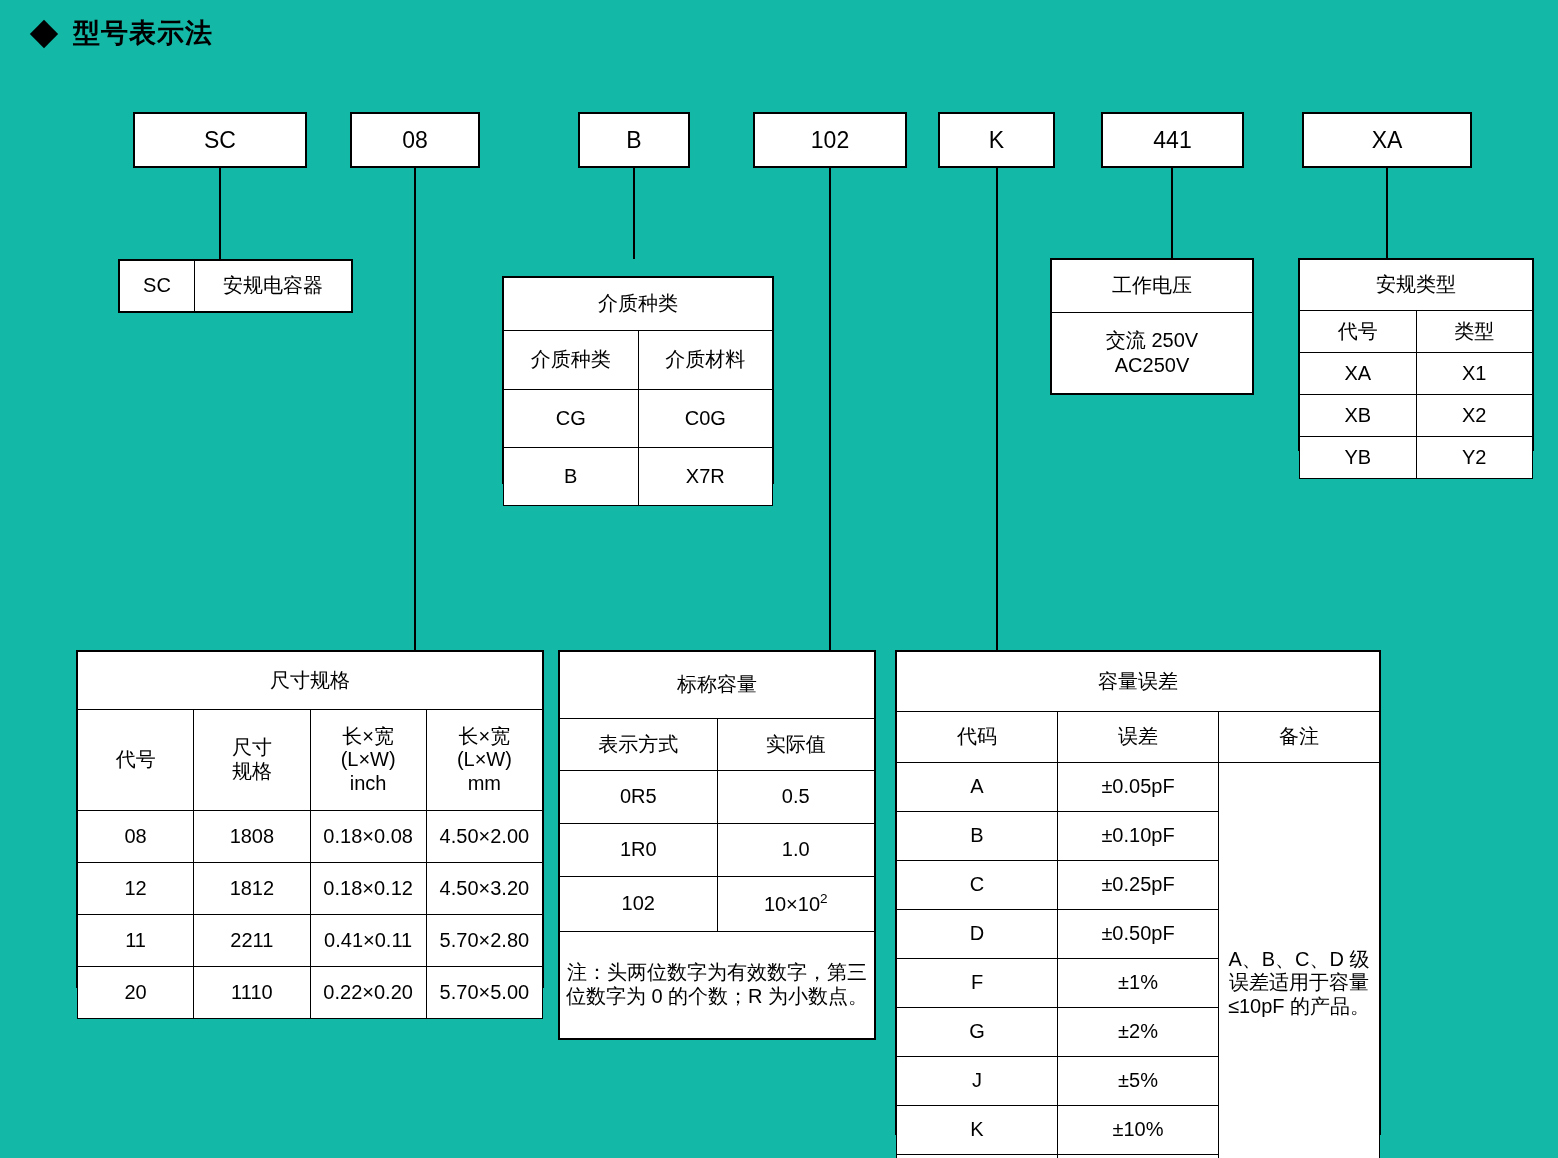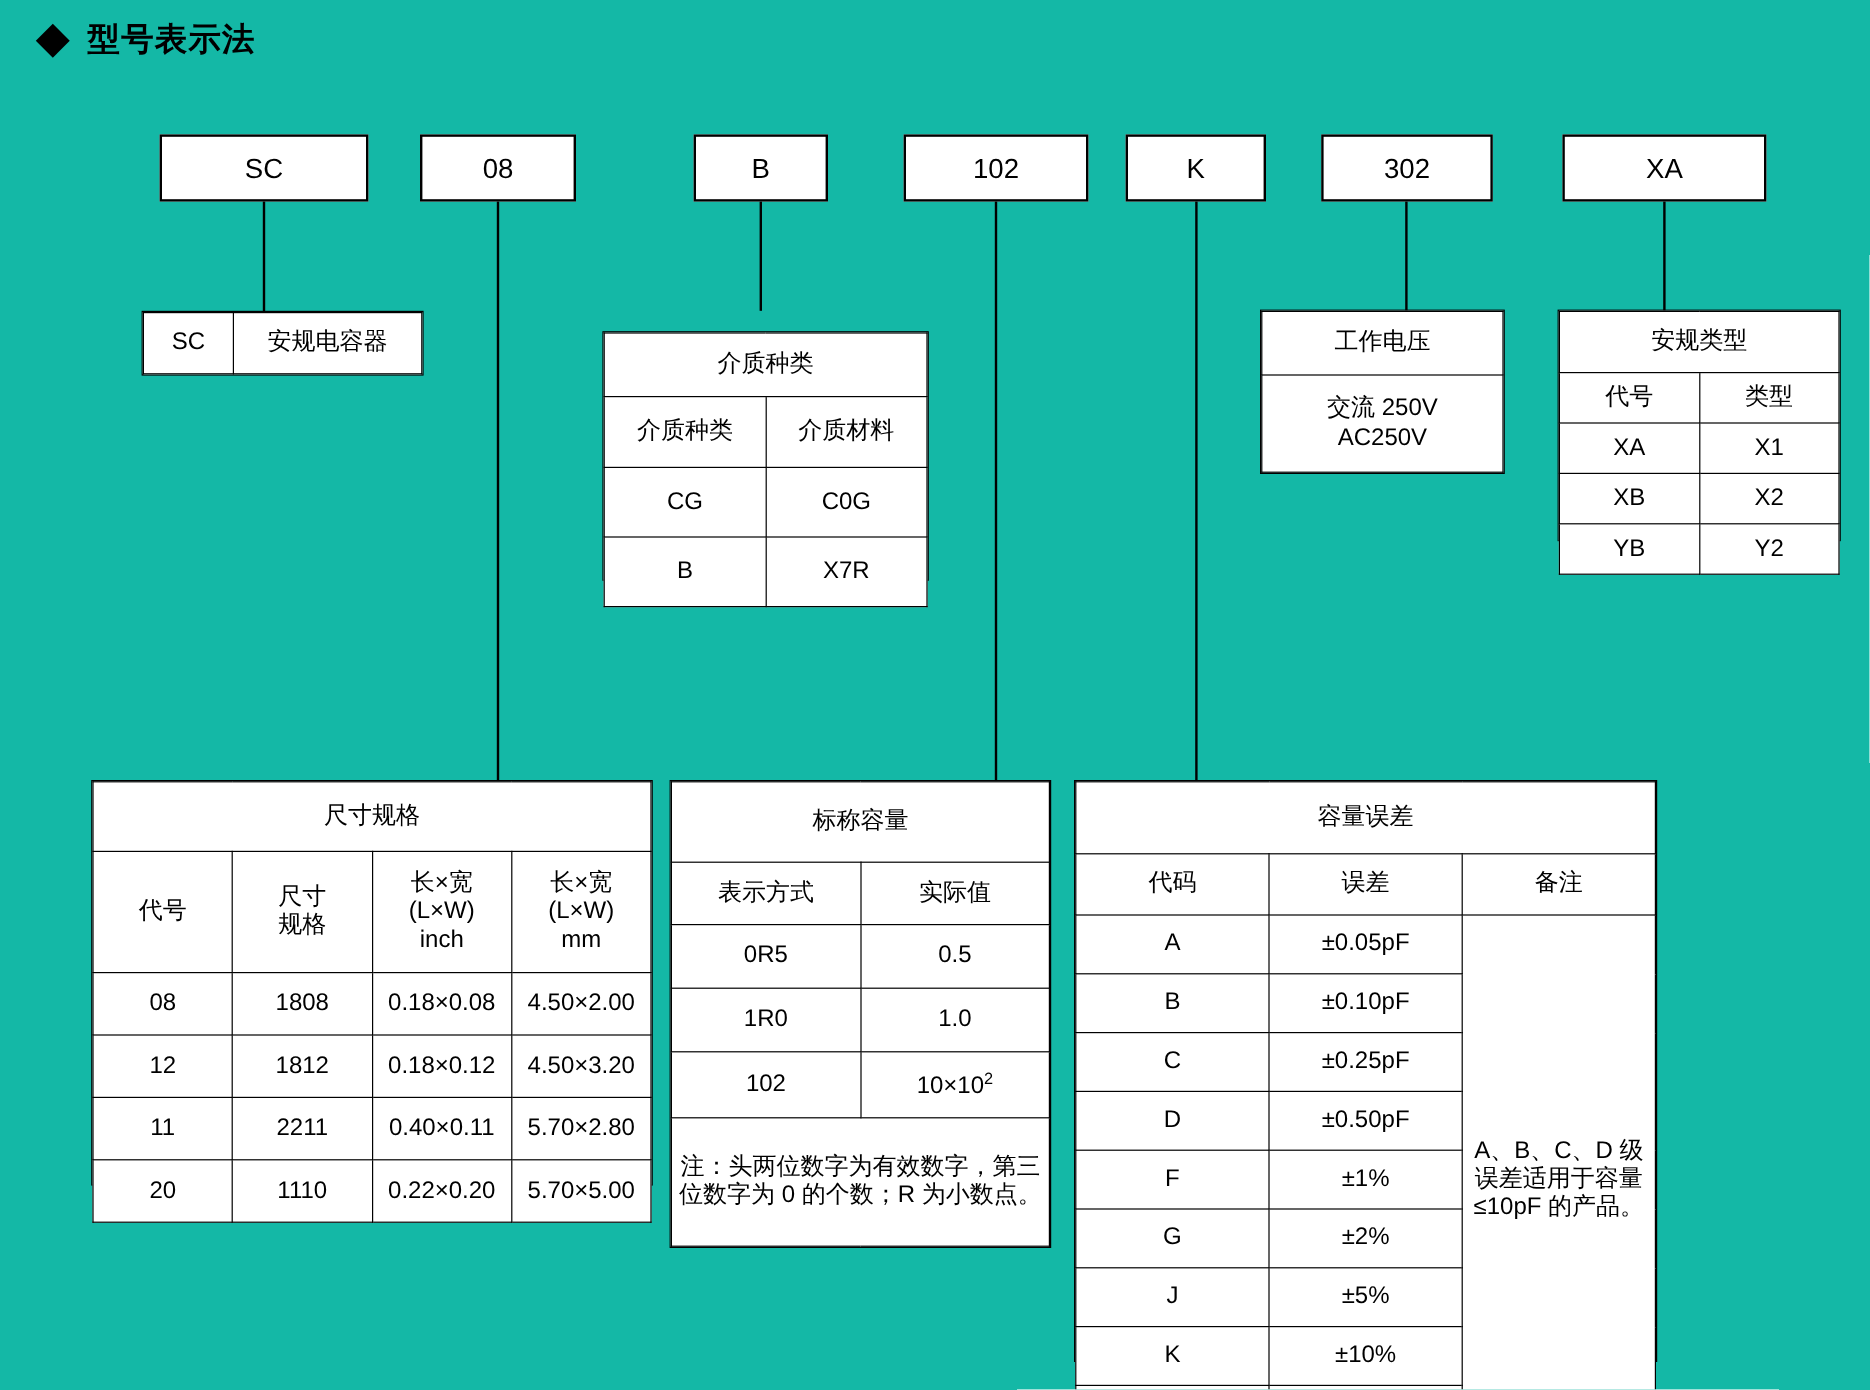--- a/index.html
+++ b/index.html
@@ -99,21 +99,21 @@
   <div class="abox code-box" style="left:578px;width:112px;">
     <span>B</span>
   </div>
   <div class="abox code-box" style="left:753px;width:154px;">
     <span>102</span>
   </div>
   <div class="abox code-box" style="left:938px;width:117px;">
     <span>K</span>
   </div>
   <div class="abox code-box" style="left:1101px;width:143px;">
-    <span>302</span>
+    <span>441</span>
   </div>
   <div class="abox code-box" style="left:1302px;width:170px;">
     <span>XA</span>
   </div>
 
   <div class="vline" style="left:219px;top:168px;height:93px;"></div>
   <div class="vline" style="left:414px;top:168px;height:483px;"></div>
   <div class="vline" style="left:633px;top:168px;height:91px;"></div>
   <div class="vline" style="left:829px;top:168px;height:483px;"></div>
   <div class="vline" style="left:996px;top:168px;height:483px;"></div>
@@ -226,21 +226,21 @@
       </tr>
       <tr>
         <td style="height:47px;">12</td>
         <td>1812</td>
         <td>0.18×0.12</td>
         <td>4.50×3.20</td>
       </tr>
       <tr>
         <td style="height:47px;">11</td>
         <td>2211</td>
-        <td>0.40×0.11</td>
+        <td>0.41×0.11</td>
         <td>5.70×2.80</td>
       </tr>
       <tr>
         <td style="height:47px;">20</td>
         <td>1110</td>
         <td>0.22×0.20</td>
         <td>5.70×5.00</td>
       </tr>
     </tbody>
       </table>

